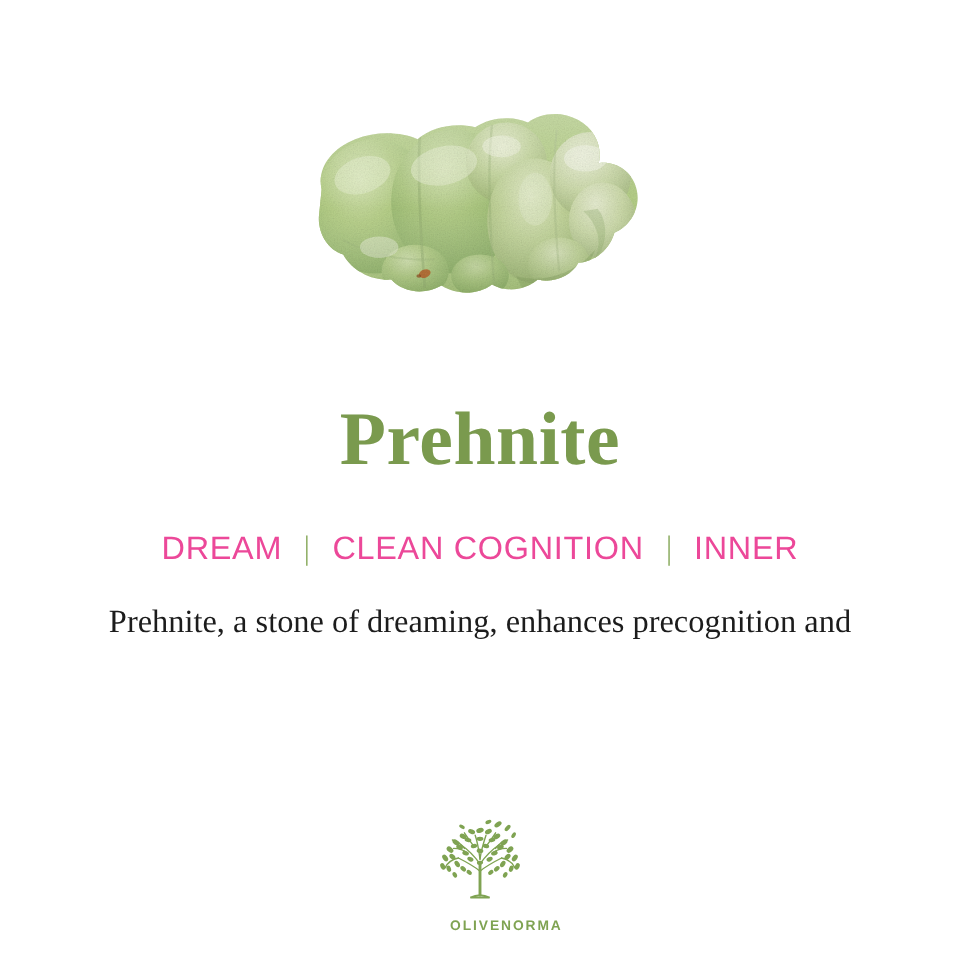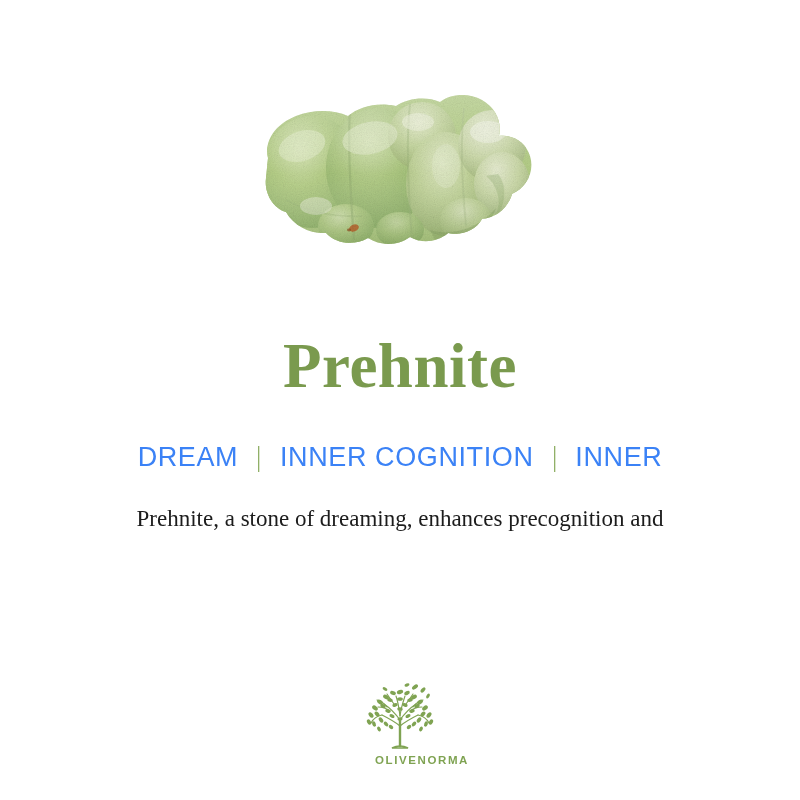--- a/index.html
+++ b/index.html
@@ -58,55 +58,55 @@
     width: 800px;
     text-align: center;
     font-family: "Liberation Sans", sans-serif;
     font-size: 27px;
     font-weight: 400;
     line-height: 1.05;
     color: #83a557;
     letter-spacing: 0.6px;
     white-space: nowrap;
   }
-  #keywords .kw { color: #3b82f6; }
+  #keywords .kw { color: #ec4899; }
   #keywords .sep {
     display: inline-block;
     color: #8aab5e;
     padding: 0 9px;
     font-weight: 300;
     transform: scaleX(0.55);
   }
 
   
   #description {
     position: absolute;
     left: 0;
     top: 500px;
     width: 800px;
     text-align: center;
     font-family: "Liberation Serif", serif;
-    font-size: 23px;
+    font-size: 27px;
     line-height: 37px;
     color: #1c1c1c;
   }
   #description .line { display: block; white-space: nowrap; }
 
   
   #logo {
     position: absolute;
     left: 0;
     top: 680px;
     width: 800px;
     text-align: center;
   }
   #logo-mark { display: block; margin: 0 auto; }
   #logo-wordmark {
     display: block;
-    margin-top: 2px;
+    margin-top: 14px;
     font-family: "Liberation Sans", sans-serif;
     font-size: 11.5px;
     font-weight: 700;
     letter-spacing: 1.6px;
     color: #7fa352;
     padding-left: 44px;
   }
 </style>
 </head>
 <body>
@@ -211,21 +211,21 @@
         </g>
       </g>
     </svg>
   </div>
 
   <div id="title">Prehnite</div>
 
   <div id="keywords">
     <span class="kw">DREAM</span>
     <span class="sep">|</span>
-    <span class="kw">INNER COGNITION</span>
+    <span class="kw">CLEAN COGNITION</span>
     <span class="sep">|</span>
     <span class="kw">INNER</span>
   </div>
 
   <div id="description">
     <span class="line">Prehnite, a stone of dreaming, enhances precognition and</span>
   </div>
 
   <div id="logo">
     <svg id="logo-mark" width="86" height="72" viewBox="0 0 86 72">

